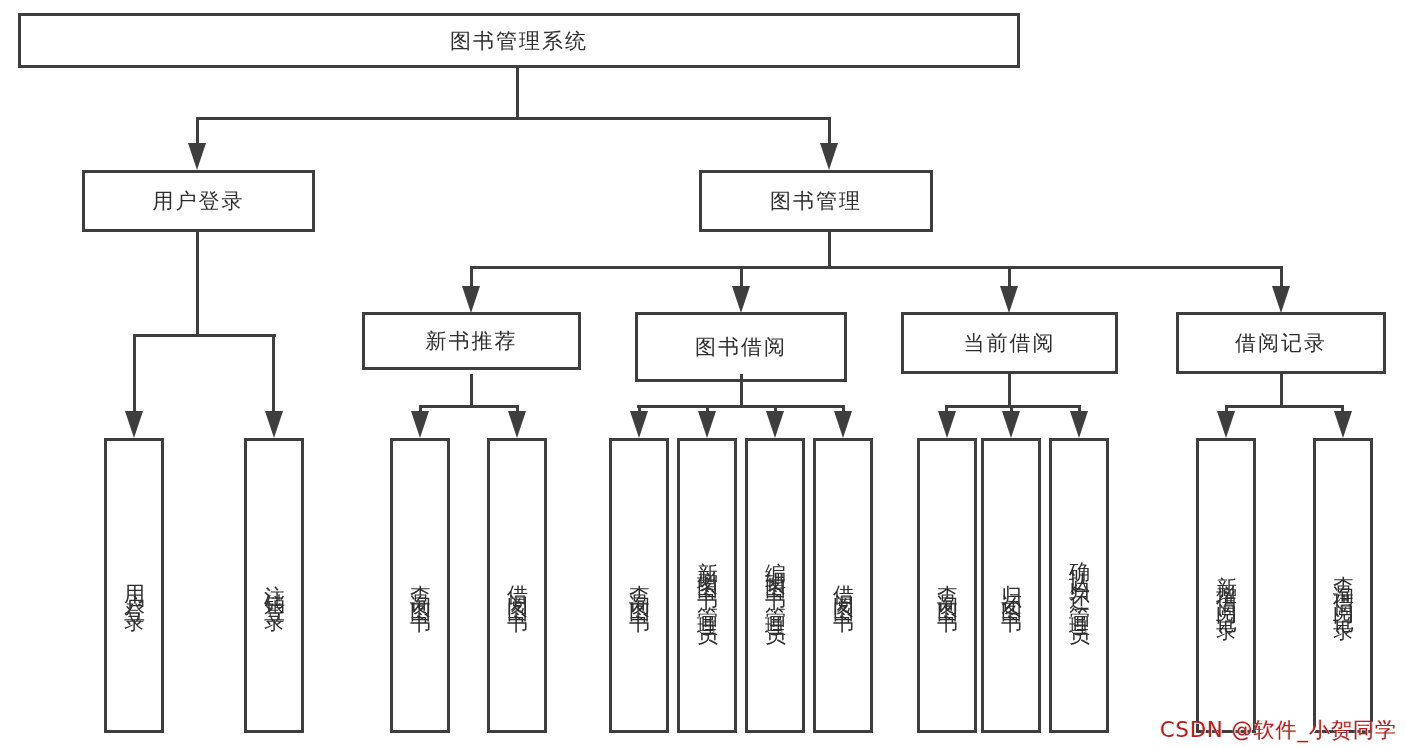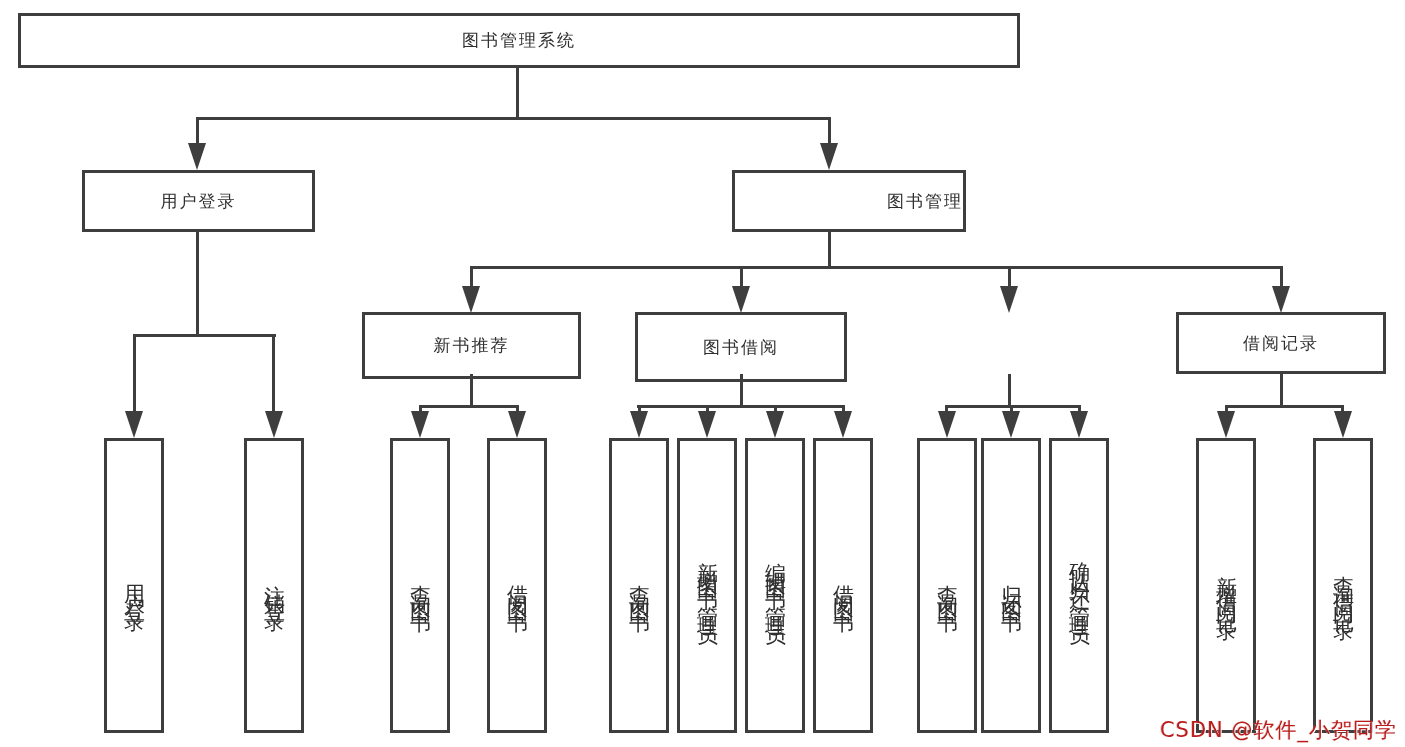--- a/index.html
+++ b/index.html
@@ -4,21 +4,21 @@
 <style>
   html,body{margin:0;padding:0;background:#ffffff;}
   .canvas{
     position:relative;width:1405px;height:747px;background:#ffffff;
     font-family:"DejaVu Sans","Liberation Sans",sans-serif;overflow:hidden;
   }
   .box{
     position:absolute;box-sizing:border-box;border:3px solid #3e3e3e;background:#ffffff;
     display:flex;align-items:center;justify-content:center;
   }
-  .hlabel{font-size:17px;color:#2e2e2e;letter-spacing:2px;white-space:nowrap;}
+  .hlabel{font-size:21px;color:#2e2e2e;letter-spacing:2px;white-space:nowrap;}
   .vtext{
     writing-mode:vertical-rl;text-orientation:mixed;
     font-size:21px;color:#2e2e2e;letter-spacing:9px;line-height:1;
   }
   .hline{position:absolute;height:3px;background:#3e3e3e;}
   .vline{position:absolute;width:3px;background:#3e3e3e;}
   .arrow{
     position:absolute;width:0;height:0;
     border-left:9px solid transparent;border-right:9px solid transparent;
     border-top:27px solid #3e3e3e;
@@ -35,32 +35,35 @@
 <div class="canvas">
 
   <div class="box" style="left:18px;top:13px;width:1002px;height:55px;">
     <span class="hlabel">图书管理系统</span>
   </div>
 
   <div class="box" style="left:82px;top:170px;width:233px;height:62px;">
     <span class="hlabel">用户登录</span>
   </div>
 
-  <div class="box" style="left:732px;top:170px;width:234px;height:62px;justify-content:flex-end;">
+  <div class="box" style="left:699px;top:170px;width:234px;height:62px;">
     <span class="hlabel">图书管理</span>
   </div>
 
-  <div class="box" style="left:362px;top:312px;width:219px;height:67px;font-family:Liberation Mono, monospace;">
+  <div class="box" style="left:362px;top:312px;width:219px;height:58px;font-family:Liberation Mono, monospace;">
     <span class="hlabel">新书推荐</span>
   </div>
 
   <div class="box" style="left:635px;top:312px;width:212px;height:70px;">
     <span class="hlabel">图书借阅</span>
   </div>
 
+  <div class="box" style="left:901px;top:312px;width:217px;height:62px;">
+    <span class="hlabel">当前借阅</span>
+  </div>
 
   <div class="box" style="left:1176px;top:312px;width:210px;height:62px;">
     <span class="hlabel">借阅记录</span>
   </div>
 
   <div class="box" style="left:104px;top:438px;width:60px;height:295px;">
     <span class="vtext">用户登录</span>
   </div>
   <div class="box" style="left:244px;top:438px;width:60px;height:295px;">
     <span class="vtext">注销登录</span>

